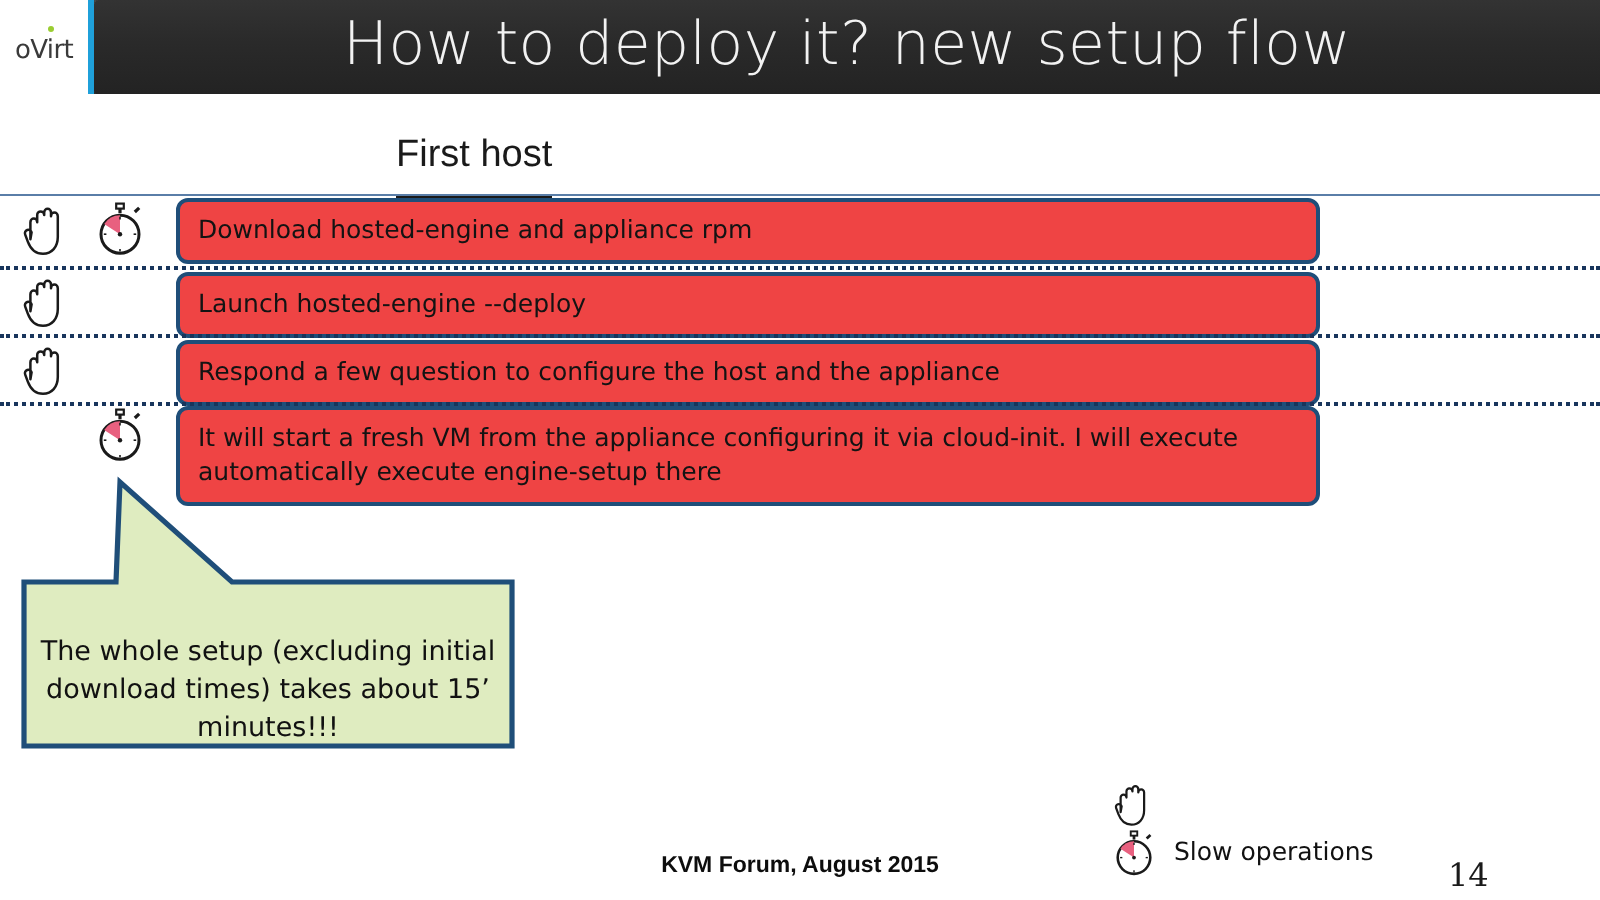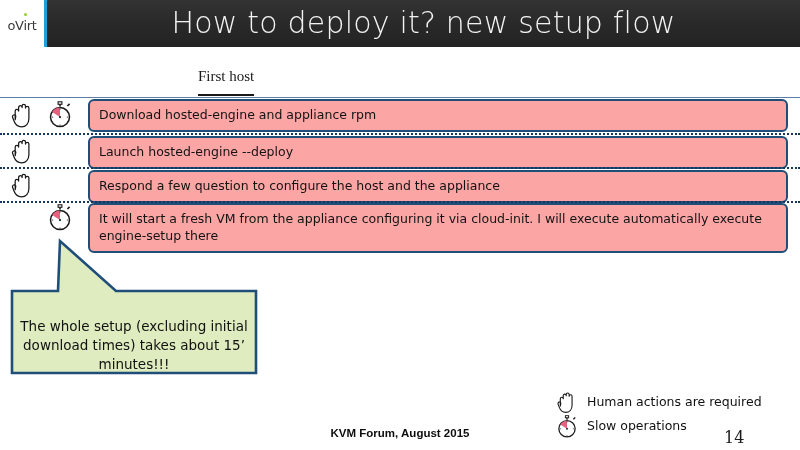--- a/index.html
+++ b/index.html
@@ -66,22 +66,22 @@
     font-weight: 300;
     letter-spacing: 0.2px;
     white-space: nowrap;
     padding-bottom: 2px;
   }
 
   
   #section-heading {
     position: absolute;
     left: 198px; top: 68px;
-    font-family: Liberation Serif, serif;
-    font-size: 15px;
+    font-family: Liberation Sans, sans-serif;
+    font-size: 19px;
     color: #1a1a1a;
     border-bottom: 2px solid #1a1a1a;
     padding-bottom: 9px;
     line-height: 1.1;
   }
 
   
   .divider {
     position: absolute;
     left: 0;
@@ -96,22 +96,22 @@
   .icon-hand, .icon-watch {
     position: absolute;
     width: 26px; height: 28px;
   }
   .icon-hand { left: 10px; }
   .icon-watch { left: 47px; }
 
   .step-box {
     position: absolute;
     left: 88px;
-    width: 700px;
-    background: #fca5a5;
+    width: 572px;
+    background: #ef4444;
     border: 2px solid #1f4e79;
     border-radius: 6px;
     box-sizing: border-box;
     padding: 6px 9px;
     font-family: "DejaVu Sans", sans-serif;
     font-size: 12.5px;
     color: #131313;
     line-height: 1.35;
   }
 
@@ -274,21 +274,20 @@
 </div>
 
 <div id="legend">
 
   <div class="legend-row">
     <span class="legend-icon">
       <svg viewBox="0 0 26 28" width="24" height="24" aria-hidden="true">
         <path d="M5.2 17.6V9.1c0-1 .8-1.8 1.7-1.8s1.7.8 1.7 1.8v-3.6c0-1 .8-1.8 1.7-1.8s1.8.8 1.8 1.8v-1.3c0-1 .8-1.8 1.7-1.8s1.7.8 1.7 1.8v1.9c0-1 .8-1.8 1.7-1.8s1.7.8 1.7 1.8v10.4c0 5-3 8.4-7.4 8.4-4.2 0-6.3-2.6-7.6-6.1l-1.3-3.5c-.4-1 .1-2 1-2.3.9-.3 1.9.2 2.2 1.2z" fill="#ffffff" stroke="#1a1a1a" stroke-width="1.3" stroke-linejoin="round"></path>
       </svg>
     </span>
-    <span class="legend-label">Human actions are required</span>
   </div>
 
   <div class="legend-row">
     <span class="legend-icon">
       <svg viewBox="0 0 26 28" width="24" height="24" aria-hidden="true">
         <rect x="11.1" y="0.8" width="3.8" height="2.5" fill="#ffffff" stroke="#1a1a1a" stroke-width="1.1"></rect>
         <line x1="13" y1="3.3" x2="13" y2="5.6" stroke="#1a1a1a" stroke-width="1.6"></line>
         <line x1="20.4" y1="5.0" x2="22.6" y2="2.9" stroke="#1a1a1a" stroke-width="1.6"></line>
         <circle cx="13" cy="16.1" r="9.5" fill="#ffffff" stroke="#1a1a1a" stroke-width="1.5"></circle>
         <path d="M13 16.1 L13 6.6 A9.5 9.5 0 0 0 5.1 11.0 Z" fill="#e8607f"></path>

